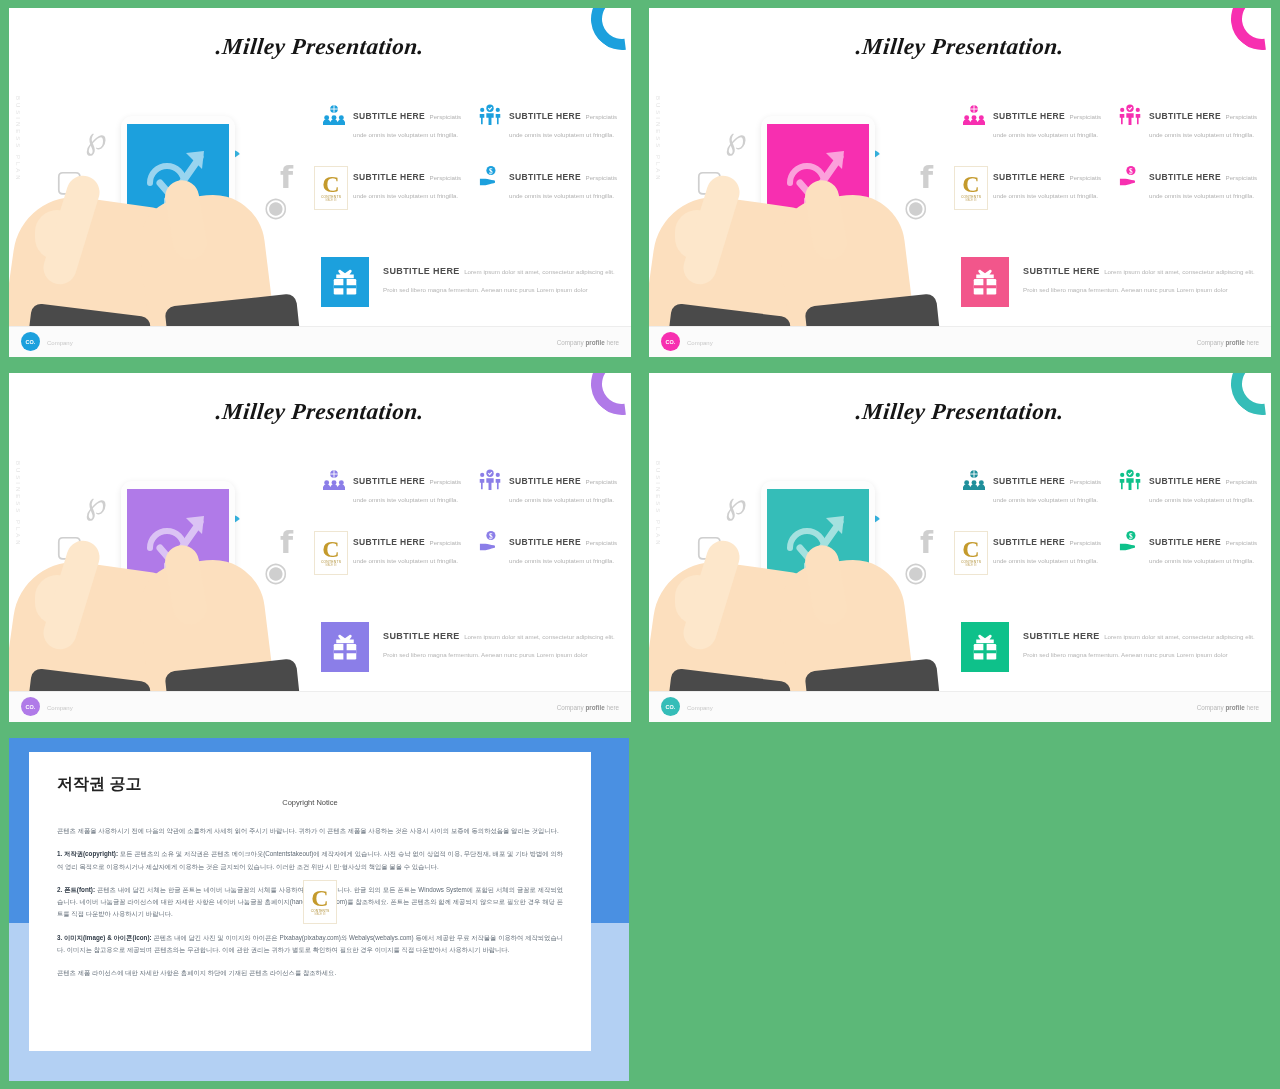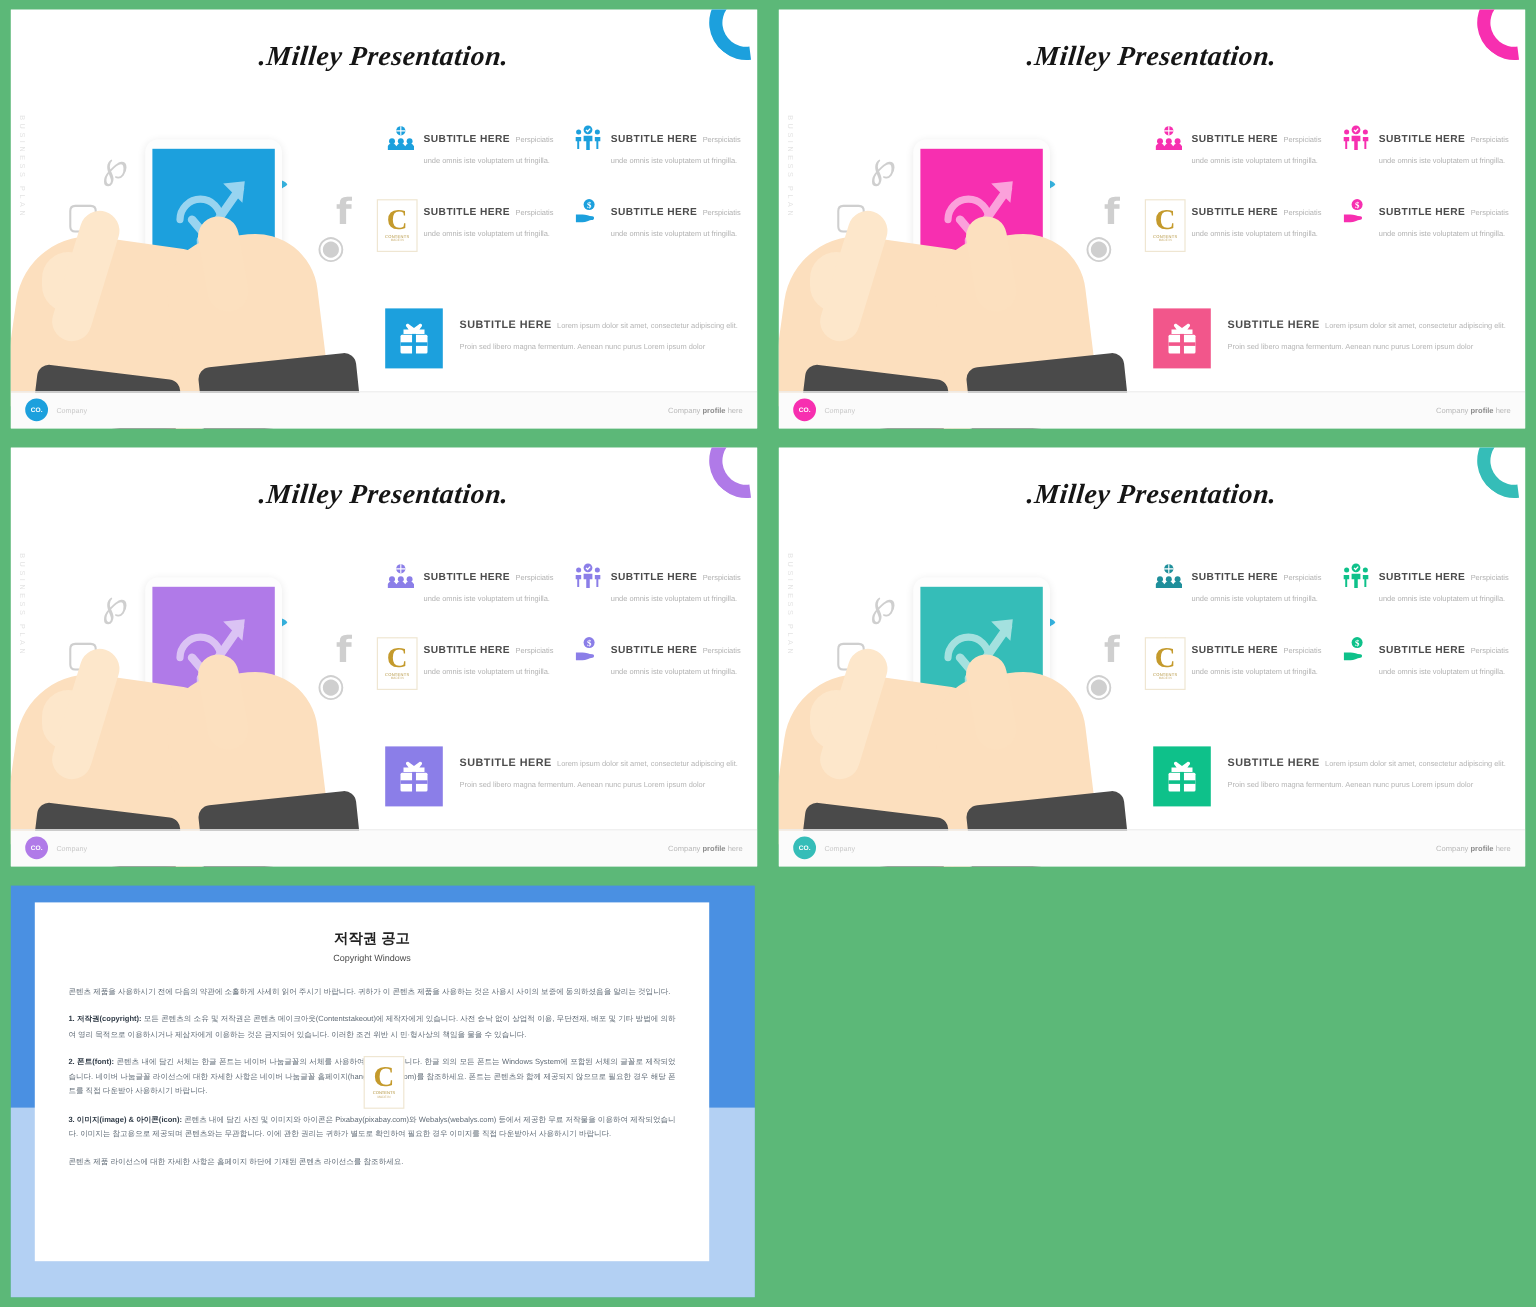--- a/index.html
+++ b/index.html
@@ -232,21 +232,21 @@
     top: 185px; bottom: 0; background: rgba(255,255,255,0.58);
     pointer-events: none;
   }
   .copy-paper {
     position: absolute; left: 29px; top: 22px;
     width: 562px; height: 299px;
     background: #fff; z-index: 3;
     padding: 22px 28px;
   }
   .copy-title {
-    text-align: center; font-size: 12px; font-weight: bold;
+    font-size: 16px; font-weight: bold;
     color: #222; margin-bottom: 3px;
   }
   .copy-subtitle {
     text-align: center; font-size: 7.5px; color: #4a4a4a; margin-bottom: 18px;
   }
   .copy-p {
     font-size: 6.3px; line-height: 1.95; color: #5f6a75;
     margin-bottom: 11px; text-align: justify;
   }
   .copy-p b { color: #2f3a46; }
@@ -768,21 +768,21 @@
         <div class="footer-left-text">Company</div>
         <div class="footer-right"><span>Company </span><b>profile</b><span> here</span></div>
       </div>
     </div>
   </div>
 
   <div class="cell copy-cell">
     <div class="copy-frame"></div>
     <div class="copy-paper">
       <div class="copy-title">저작권 공고</div>
-      <div class="copy-subtitle">Copyright Windows</div>
+      <div class="copy-subtitle">Copyright Notice</div>
       <p class="copy-p">콘텐츠 제품을 사용하시기 전에 다음의 약관에 소홀하게 사세히 읽어 주시기 바랍니다. 귀하가 이 콘텐츠 제품을 사용하는 것은 사용시 사이의 보증에 동의하셨음을 알리는 것입니다.</p>
       <p class="copy-p"><b>1. 저작권(copyright):</b><span> 모든 콘텐츠의 소유 및 저작권은 콘텐츠 메이크아웃(Contentstakeout)에 제작자에게 있습니다. 사전 승낙 없이 상업적 이용, 무단전재, 배포 및 기타 방법에 의하여 영리 목적으로 이용하시거나 제삼자에게 이용하는 것은 금지되어 있습니다. 이러한 조건 위반 시 민·형사상의 책임을 물을 수 있습니다.</span></p>
       <p class="copy-p"><b>2. 폰트(font):</b><span> 콘텐츠 내에 담긴 서체는 한글 폰트는 네이버 나눔글꼴의 서체를 사용하여 제작되었습니다. 한글 외의 모든 폰트는 Windows System에 포함된 서체의 글꼴로 제작되었습니다. 네이버 나눔글꼴 라이선스에 대한 자세한 사항은 네이버 나눔글꼴 홈페이지(hangeul.naver.com)를 참조하세요. 폰트는 콘텐츠와 함께 제공되지 않으므로 필요한 경우 해당 폰트를 직접 다운받아 사용하시기 바랍니다.</span></p>
       <p class="copy-p"><b>3. 이미지(image) &amp; 아이콘(icon):</b><span> 콘텐츠 내에 담긴 사진 및 이미지와 아이콘은 Pixabay(pixabay.com)와 Webalys(webalys.com) 등에서 제공한 무료 저작물을 이용하여 제작되었습니다. 이미지는 참고용으로 제공되며 콘텐츠와는 무관합니다. 이에 관한 권리는 귀하가 별도로 확인하여 필요한 경우 이미지를 직접 다운받아서 사용하시기 바랍니다.</span></p>
       <p class="copy-p">콘텐츠 제품 라이선스에 대한 자세한 사항은 홈페이지 하단에 기재된 콘텐츠 라이선스를 참조하세요.</p>
     </div>
     <div class="copy-watermark">
       <span class="c-glyph">C</span>
       <span class="c-sub">CONTENTS</span>
       <span class="c-sub2">MADE IN</span>

